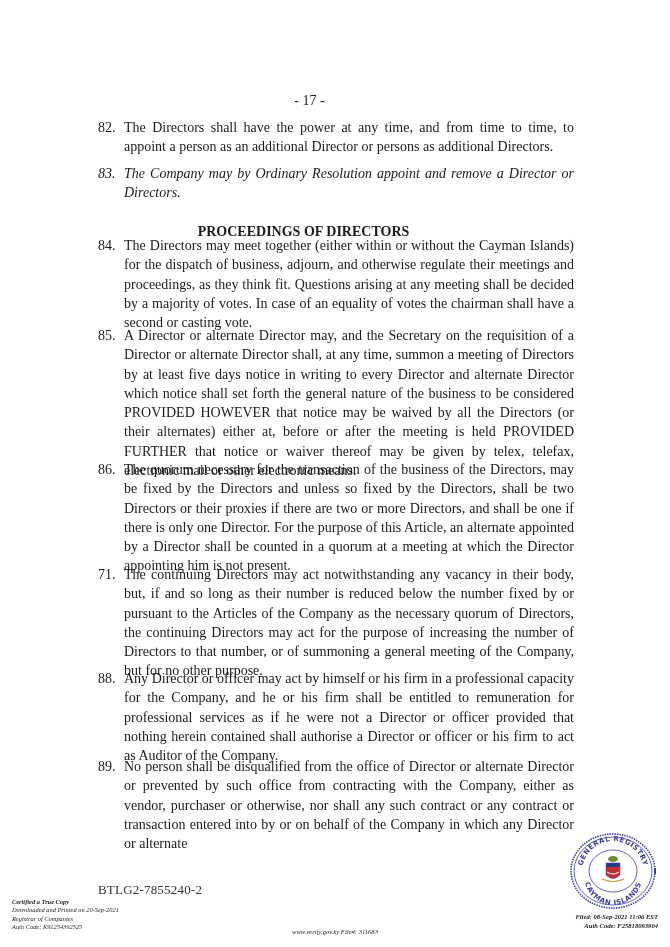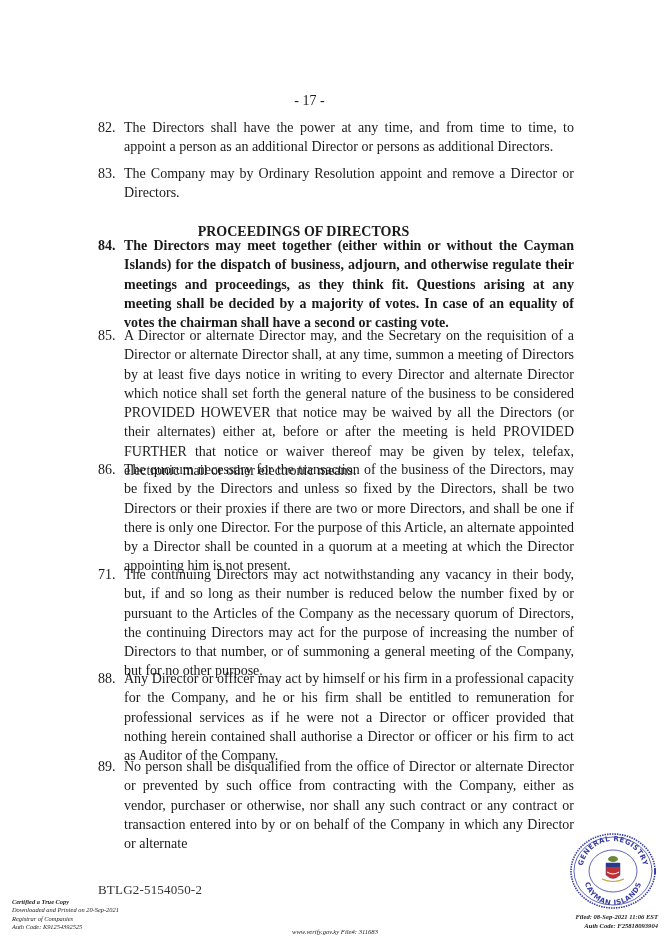--- a/index.html
+++ b/index.html
@@ -50,28 +50,28 @@
 </head>
 <body>
 
 <div class="page-number">- 17 -</div>
 
 <div class="article" style="top:118px;">
   <span class="num">82.</span>
   <div class="body">The Directors shall have the power at any time, and from time to time, to appoint a person as an additional Director or persons as additional Directors.</div>
 </div>
 
-<div class="article" style="top:164px;">
+<div class="article" style="top:164px;font-style:italic;">
   <span class="num">83.</span>
   <div class="body">The Company may by Ordinary Resolution appoint and remove a Director or Directors.</div>
 </div>
 
 <div class="heading">PROCEEDINGS OF DIRECTORS</div>
 
-<div class="article" style="top:236px;font-weight:bold;">
+<div class="article" style="top:236px;">
   <span class="num">84.</span>
   <div class="body">The Directors may meet together (either within or without the Cayman Islands) for the dispatch of business, adjourn, and otherwise regulate their meetings and proceedings, as they think fit. Questions arising at any meeting shall be decided by a majority of votes. In case of an equality of votes the chairman shall have a second or casting vote.</div>
 </div>
 
 <div class="article" style="top:326px;">
   <span class="num">85.</span>
   <div class="body">A Director or alternate Director may, and the Secretary on the requisition of a Director or alternate Director shall, at any time, summon a meeting of Directors by at least five days notice in writing to every Director and alternate Director which notice shall set forth the general nature of the business to be considered PROVIDED HOWEVER that notice may be waived by all the Directors (or their alternates) either at, before or after the meeting is held PROVIDED FURTHER that notice or waiver thereof may be given by telex, telefax, electronic mail or other electronic means.</div>
 </div>
 
 <div class="article" style="top:460px;">
@@ -87,21 +87,21 @@
 <div class="article" style="top:669px;">
   <span class="num">88.</span>
   <div class="body">Any Director or officer may act by himself or his firm in a professional capacity for the Company, and he or his firm shall be entitled to remuneration for professional services as if he were not a Director or officer provided that nothing herein contained shall authorise a Director or officer or his firm to act as Auditor of the Company.</div>
 </div>
 
 <div class="article" style="top:757px;">
   <span class="num">89.</span>
   <div class="body">No person shall be disqualified from the office of Director or alternate Director or prevented by such office from contracting with the Company, either as vendor, purchaser or otherwise, nor shall any such contract or any contract or transaction entered into by or on behalf of the Company in which any Director or alternate</div>
 </div>
 
-<div class="doc-ref">BTLG2-5154050-2</div>
+<div class="doc-ref">BTLG2-7855240-2</div>
 
 <div class="cert-block">
   <div class="first">Certified a True Copy</div>
   <div>Downloaded and Printed on 20-Sep-2021</div>
   <div>Registrar of Companies</div>
   <div>Auth Code: K91254392525</div>
 </div>
 
 <div class="verify">www.verify.gov.ky File#: 311683</div>
 

